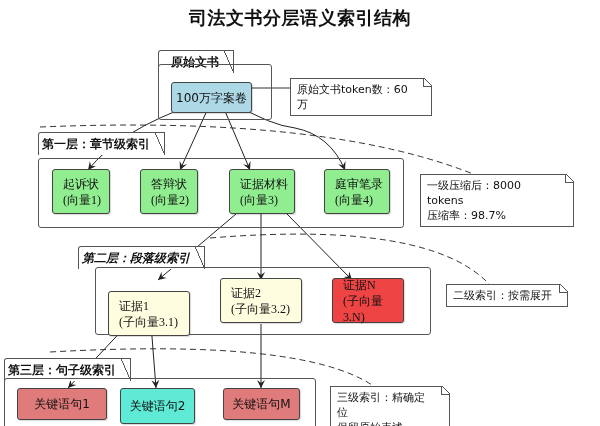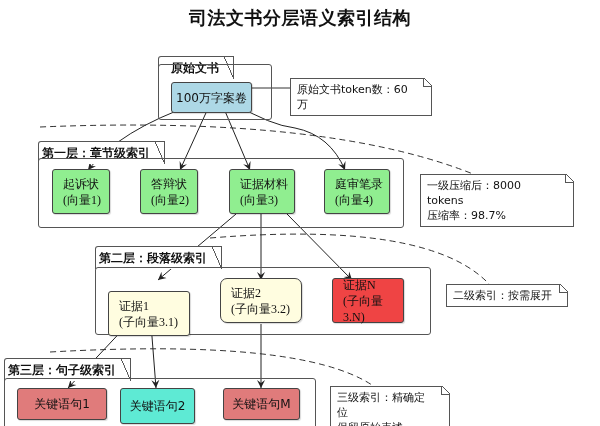--- a/index.html
+++ b/index.html
@@ -50,32 +50,32 @@
 
   <path d="M236,214 L158,280" stroke="#222" stroke-width="1" fill="none" marker-end="url(#arr)"></path>
   <path d="M261,214 L261,280" stroke="#222" stroke-width="1" fill="none" marker-end="url(#arr)"></path>
   <path d="M287,214 L352,280" stroke="#222" stroke-width="1" fill="none" marker-end="url(#arr)"></path>
 
   <path d="M128,324 L68,388" stroke="#222" stroke-width="1" fill="none" marker-end="url(#arr)"></path>
   <path d="M151,324 L156,388" stroke="#222" stroke-width="1" fill="none" marker-end="url(#arr)"></path>
   <path d="M261,324 L261,388" stroke="#222" stroke-width="1" fill="none" marker-end="url(#arr)"></path>
 </svg>
 
-<div class="pkg-tab" style="left:158px; top:56px;padding-left:12px;">
+<div class="pkg-tab" style="left:158px; top:50px;padding-left:12px;">
   <span>原始文书</span>
 </div>
 <div class="pkg" style="left:158px; top:64px; width:112px; height:54px;"></div>
 <div class="node center" style="left:171px; top:82px; width:81px; height:31px; background:#add8e6;">
   <span>100万字案卷</span>
 </div>
 <div class="note" style="left:290px; top:78px; width:142px;">
   <span>原始文书token数：60万</span>
 </div>
 
-<div class="pkg-tab" style="left:38px; top:141px;">
+<div class="pkg-tab" style="left:38px; top:132px;">
   <span>第一层：章节级索引</span>
 </div>
 <div class="pkg" style="left:38px; top:158px; width:364px; height:68px;"></div>
 <div class="node left" style="left:52px; top:169px; width:58px; height:45px; background:#90ee90;">
   <span>起诉状</span>
   <span>(向量1)</span>
 </div>
 <div class="node left" style="left:140px; top:169px; width:58px; height:45px; background:#90ee90;">
   <span>答辩状</span>
   <span>(向量2)</span>
@@ -86,29 +86,29 @@
 </div>
 <div class="node left" style="left:324px; top:169px; width:66px; height:45px; background:#90ee90;">
   <span>庭审笔录</span>
   <span>(向量4)</span>
 </div>
 <div class="note" style="left:420px; top:174px; width:154px;">
   <div>一级压缩后：8000 tokens</div>
   <div>压缩率：98.7%</div>
 </div>
 
-<div class="pkg-tab" style="left:95px; top:246px;">
+<div class="pkg-tab" style="left:78px; top:246px;font-style:italic;">
   <span>第二层：段落级索引</span>
 </div>
 <div class="pkg" style="left:95px; top:267px; width:334px; height:66px;"></div>
 <div class="node left" style="left:108px; top:291px; width:82px; height:45px; background:#fffde0;">
   <span>证据1</span>
   <span>(子向量3.1)</span>
 </div>
-<div class="node left" style="left:220px; top:278px; width:82px; height:45px; background:#fffde0;border-radius:7px;">
+<div class="node left" style="left:220px; top:278px; width:82px; height:45px; background:#fffde0;">
   <span>证据2</span>
   <span>(子向量3.2)</span>
 </div>
 <div class="node left" style="left:332px; top:278px; width:72px; height:45px; background:#ef4444;">
   <span>证据N</span>
   <span>(子向量3.N)</span>
 </div>
 <div class="note" style="left:446px; top:284px; width:122px;">
   <div>二级索引：按需展开</div>
 </div>

